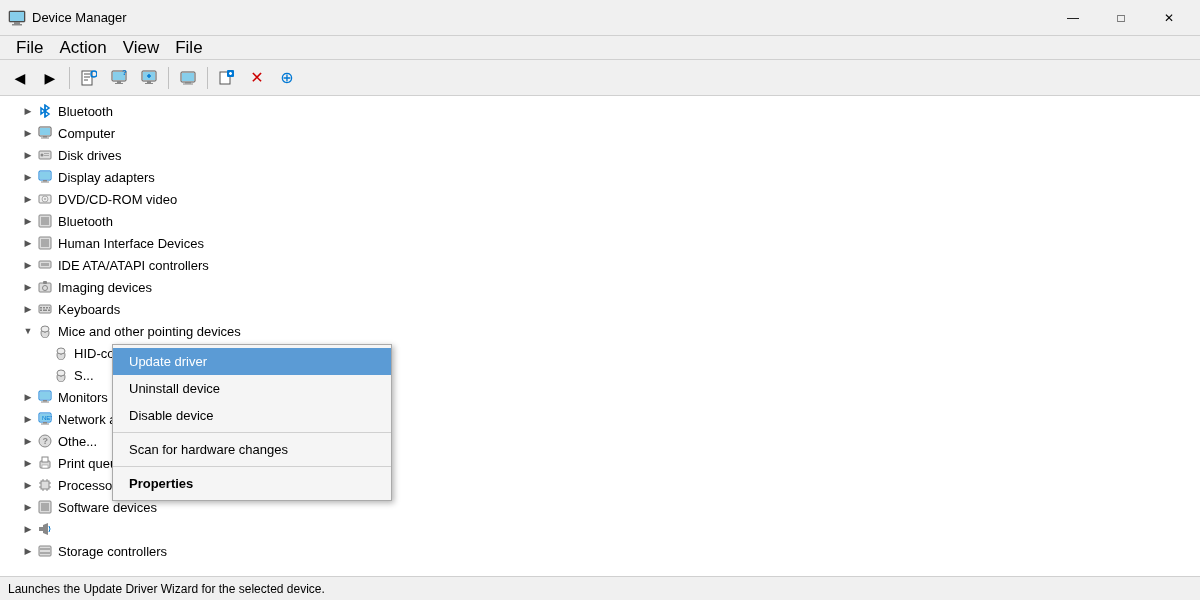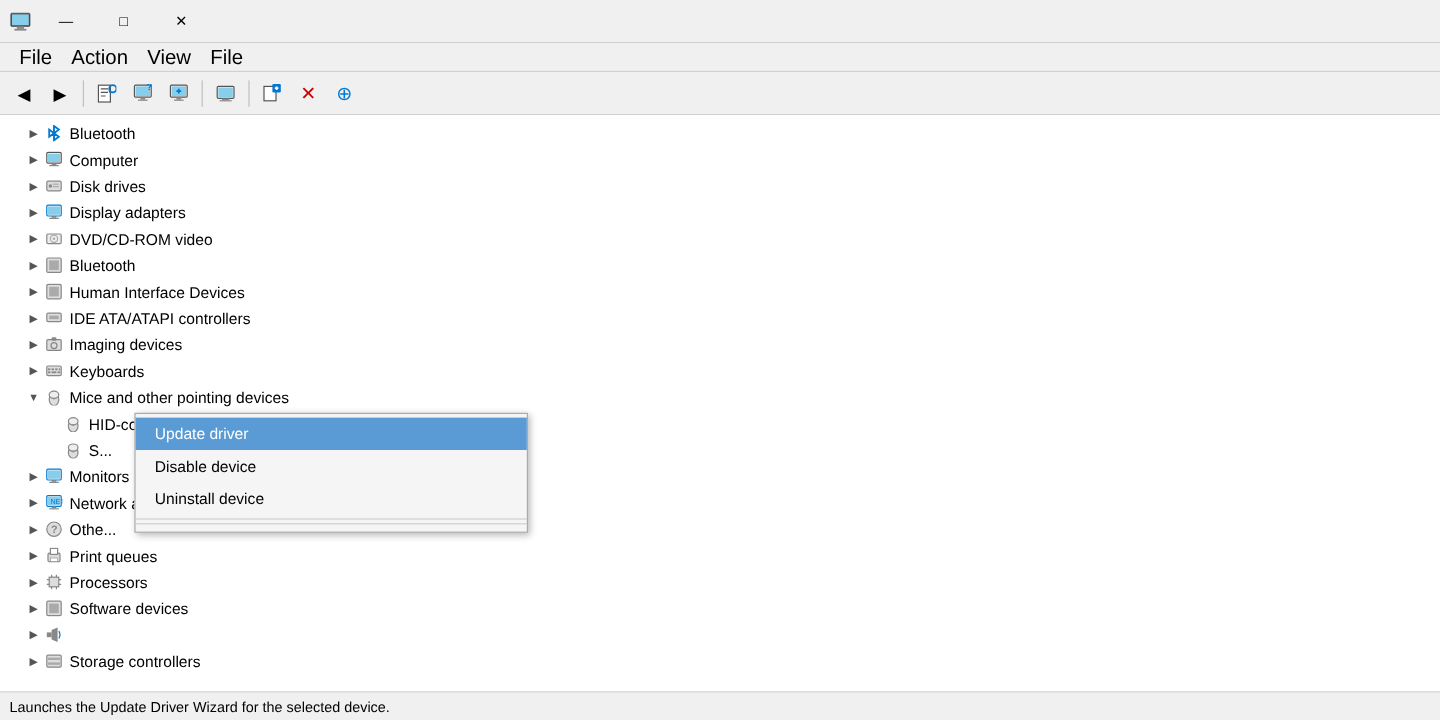--- a/index.html
+++ b/index.html
@@ -149,21 +149,21 @@
       font-size: 13px;
       flex-shrink: 0;
     }
     .tree-label { font-size: 13px; }
 
     
     .context-menu {
       position: absolute;
       left: 112px;
       top: 248px;
-      width: 328px;
+      width: 280px;
       background: #f5f5f5;
       border: 1px solid #aaa;
       box-shadow: 2px 2px 6px rgba(0,0,0,0.3);
       z-index: 100;
       padding: 3px 0;
     }
     .context-menu-item {
       padding: 6px 16px;
       cursor: pointer;
       font-size: 13px;
@@ -196,20 +196,21 @@
 
 <div class="title-bar">
   <div class="title-bar-icon">
     <svg width="18" height="18" viewBox="0 0 18 18">
       <rect x="1" y="2" width="16" height="11" rx="1" fill="#555" stroke="#333" stroke-width="0.5"></rect>
       <rect x="2" y="3" width="14" height="9" fill="#87ceeb"></rect>
       <rect x="6" y="13" width="6" height="2" fill="#888"></rect>
       <rect x="4" y="15" width="10" height="1.5" fill="#888"></rect>
     </svg>
   </div>
+  <span class="title-bar-text">Device Manager</span>
   <div class="title-bar-controls">
     <button class="title-bar-btn">—</button>
     <button class="title-bar-btn">□</button>
     <button class="title-bar-btn close">✕</button>
   </div>
 </div>
 
 <div class="menu-bar">
   <div class="menu-item">File</div>
   <div class="menu-item">Action</div>
@@ -535,22 +536,24 @@
             <rect x="2" y="8" width="10" height="2" fill="#aaa"></rect>
           </svg>
         </span>
         <span class="tree-label">Storage controllers</span>
       </div>
     </div>
 
   <div class="context-menu">
 
   <div class="context-menu-item highlighted">Update driver</div>
+      <div class="context-menu-item">Uninstall device</div>
       <div class="context-menu-item">Disable device</div>
-      <div class="context-menu-item">Uninstall device</div>
       <div class="context-menu-separator"></div>
+      <div class="context-menu-item">Scan for hardware changes</div>
       <div class="context-menu-separator"></div>
+      <div class="context-menu-item bold">Properties</div>
     </div>
 </div>
 
 <div class="status-bar">
   <span>Launches the Update Driver Wizard for the selected device.</span>
 </div>
 
 </body></html>

